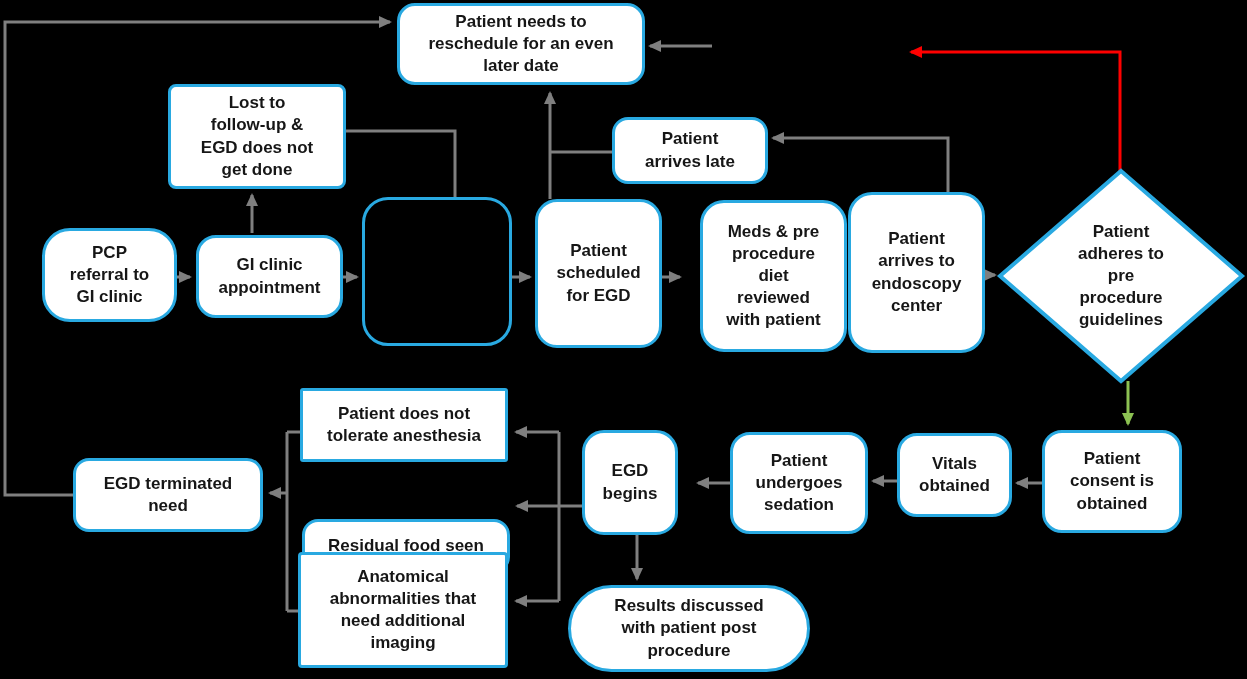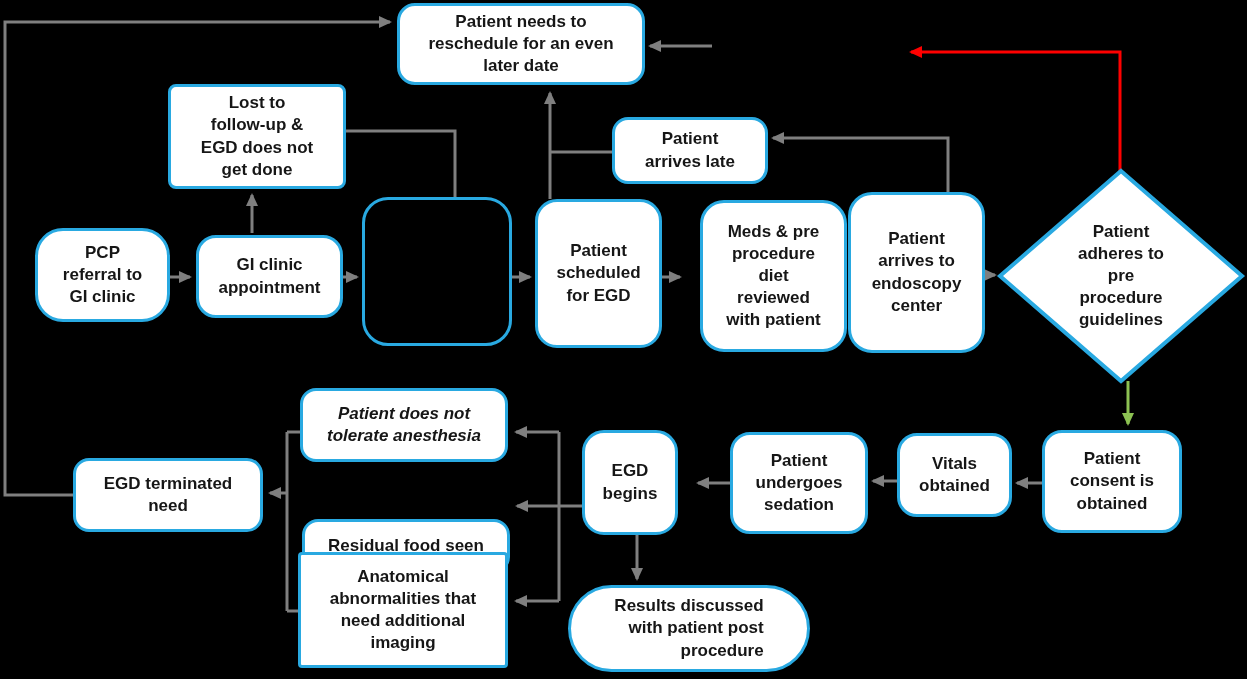--- a/index.html
+++ b/index.html
@@ -17,39 +17,39 @@
     display:flex;align-items:center;justify-content:center;text-align:center;
     font-weight:bold;color:#161616;font-size:17px;line-height:1.3;
     white-space:pre-line;box-sizing:border-box;padding:8px 6px;
   }
   .node.blank{background:#000;}
   .diamond-label{
     position:absolute;display:flex;align-items:center;justify-content:center;text-align:center;
     font-weight:bold;color:#161616;font-size:17px;line-height:1.3;white-space:pre-line;
   }
   
-  .n-pcp{left:35px;top:228px;width:135px;height:94px;border-radius:28px;}
+  .n-pcp{left:42px;top:228px;width:135px;height:94px;border-radius:28px;}
   .n-gi{left:196px;top:235px;width:147px;height:83px;border-radius:20px;}
   .n-lost{left:168px;top:84px;width:178px;height:105px;border-radius:8px;}
   .n-blank{left:362px;top:197px;width:150px;height:149px;border-radius:26px;}
   .n-sched{left:535px;top:199px;width:127px;height:149px;border-radius:22px;}
   .n-meds{left:685px;top:200px;width:147px;height:152px;border-radius:24px;margin-left:15px;}
   .n-arrive{left:848px;top:192px;width:137px;height:161px;border-radius:24px;}
   .n-resched{left:397px;top:3px;width:248px;height:82px;border-radius:18px;}
   .n-reeduc{left:712px;top:5px;width:193px;height:85px;border-radius:18px;}
   .n-late{left:612px;top:117px;width:156px;height:67px;border-radius:16px;}
   .n-consent{left:1042px;top:430px;width:140px;height:103px;border-radius:20px;}
   .n-vitals{left:897px;top:433px;width:115px;height:84px;border-radius:20px;}
   .n-sedation{left:730px;top:432px;width:138px;height:102px;border-radius:20px;}
   .n-egdbegins{left:582px;top:430px;width:96px;height:105px;border-radius:22px;}
-  .n-anesthesia{left:300px;top:388px;width:208px;height:74px;border-radius:16px;font-style:italic;}
+  .n-anesthesia{left:300px;top:388px;width:208px;height:74px;border-radius:3px;}
   .n-residual{left:302px;top:483px;width:208px;height:54px;border-radius:16px;margin-top:36px;}
   .n-anatomical{left:298px;top:552px;width:210px;height:116px;border-radius:4px;}
   .n-terminated{left:73px;top:458px;width:190px;height:74px;border-radius:16px;}
-  .n-results{left:568px;top:585px;width:242px;height:87px;border-radius:44px;text-align:right;}
+  .n-results{left:568px;top:585px;width:242px;height:87px;border-radius:44px;}
   .n-diamondlabel{left:1046px;top:206px;width:150px;height:140px;}
 </style>
 </head>
 <body>
 
 <div class="stage">
 
   <svg class="edges" viewBox="0 0 1247 679">
     <defs>
       <marker id="ah-gray" markerUnits="userSpaceOnUse" markerWidth="15" markerHeight="14" refX="12" refY="7" orient="auto">

